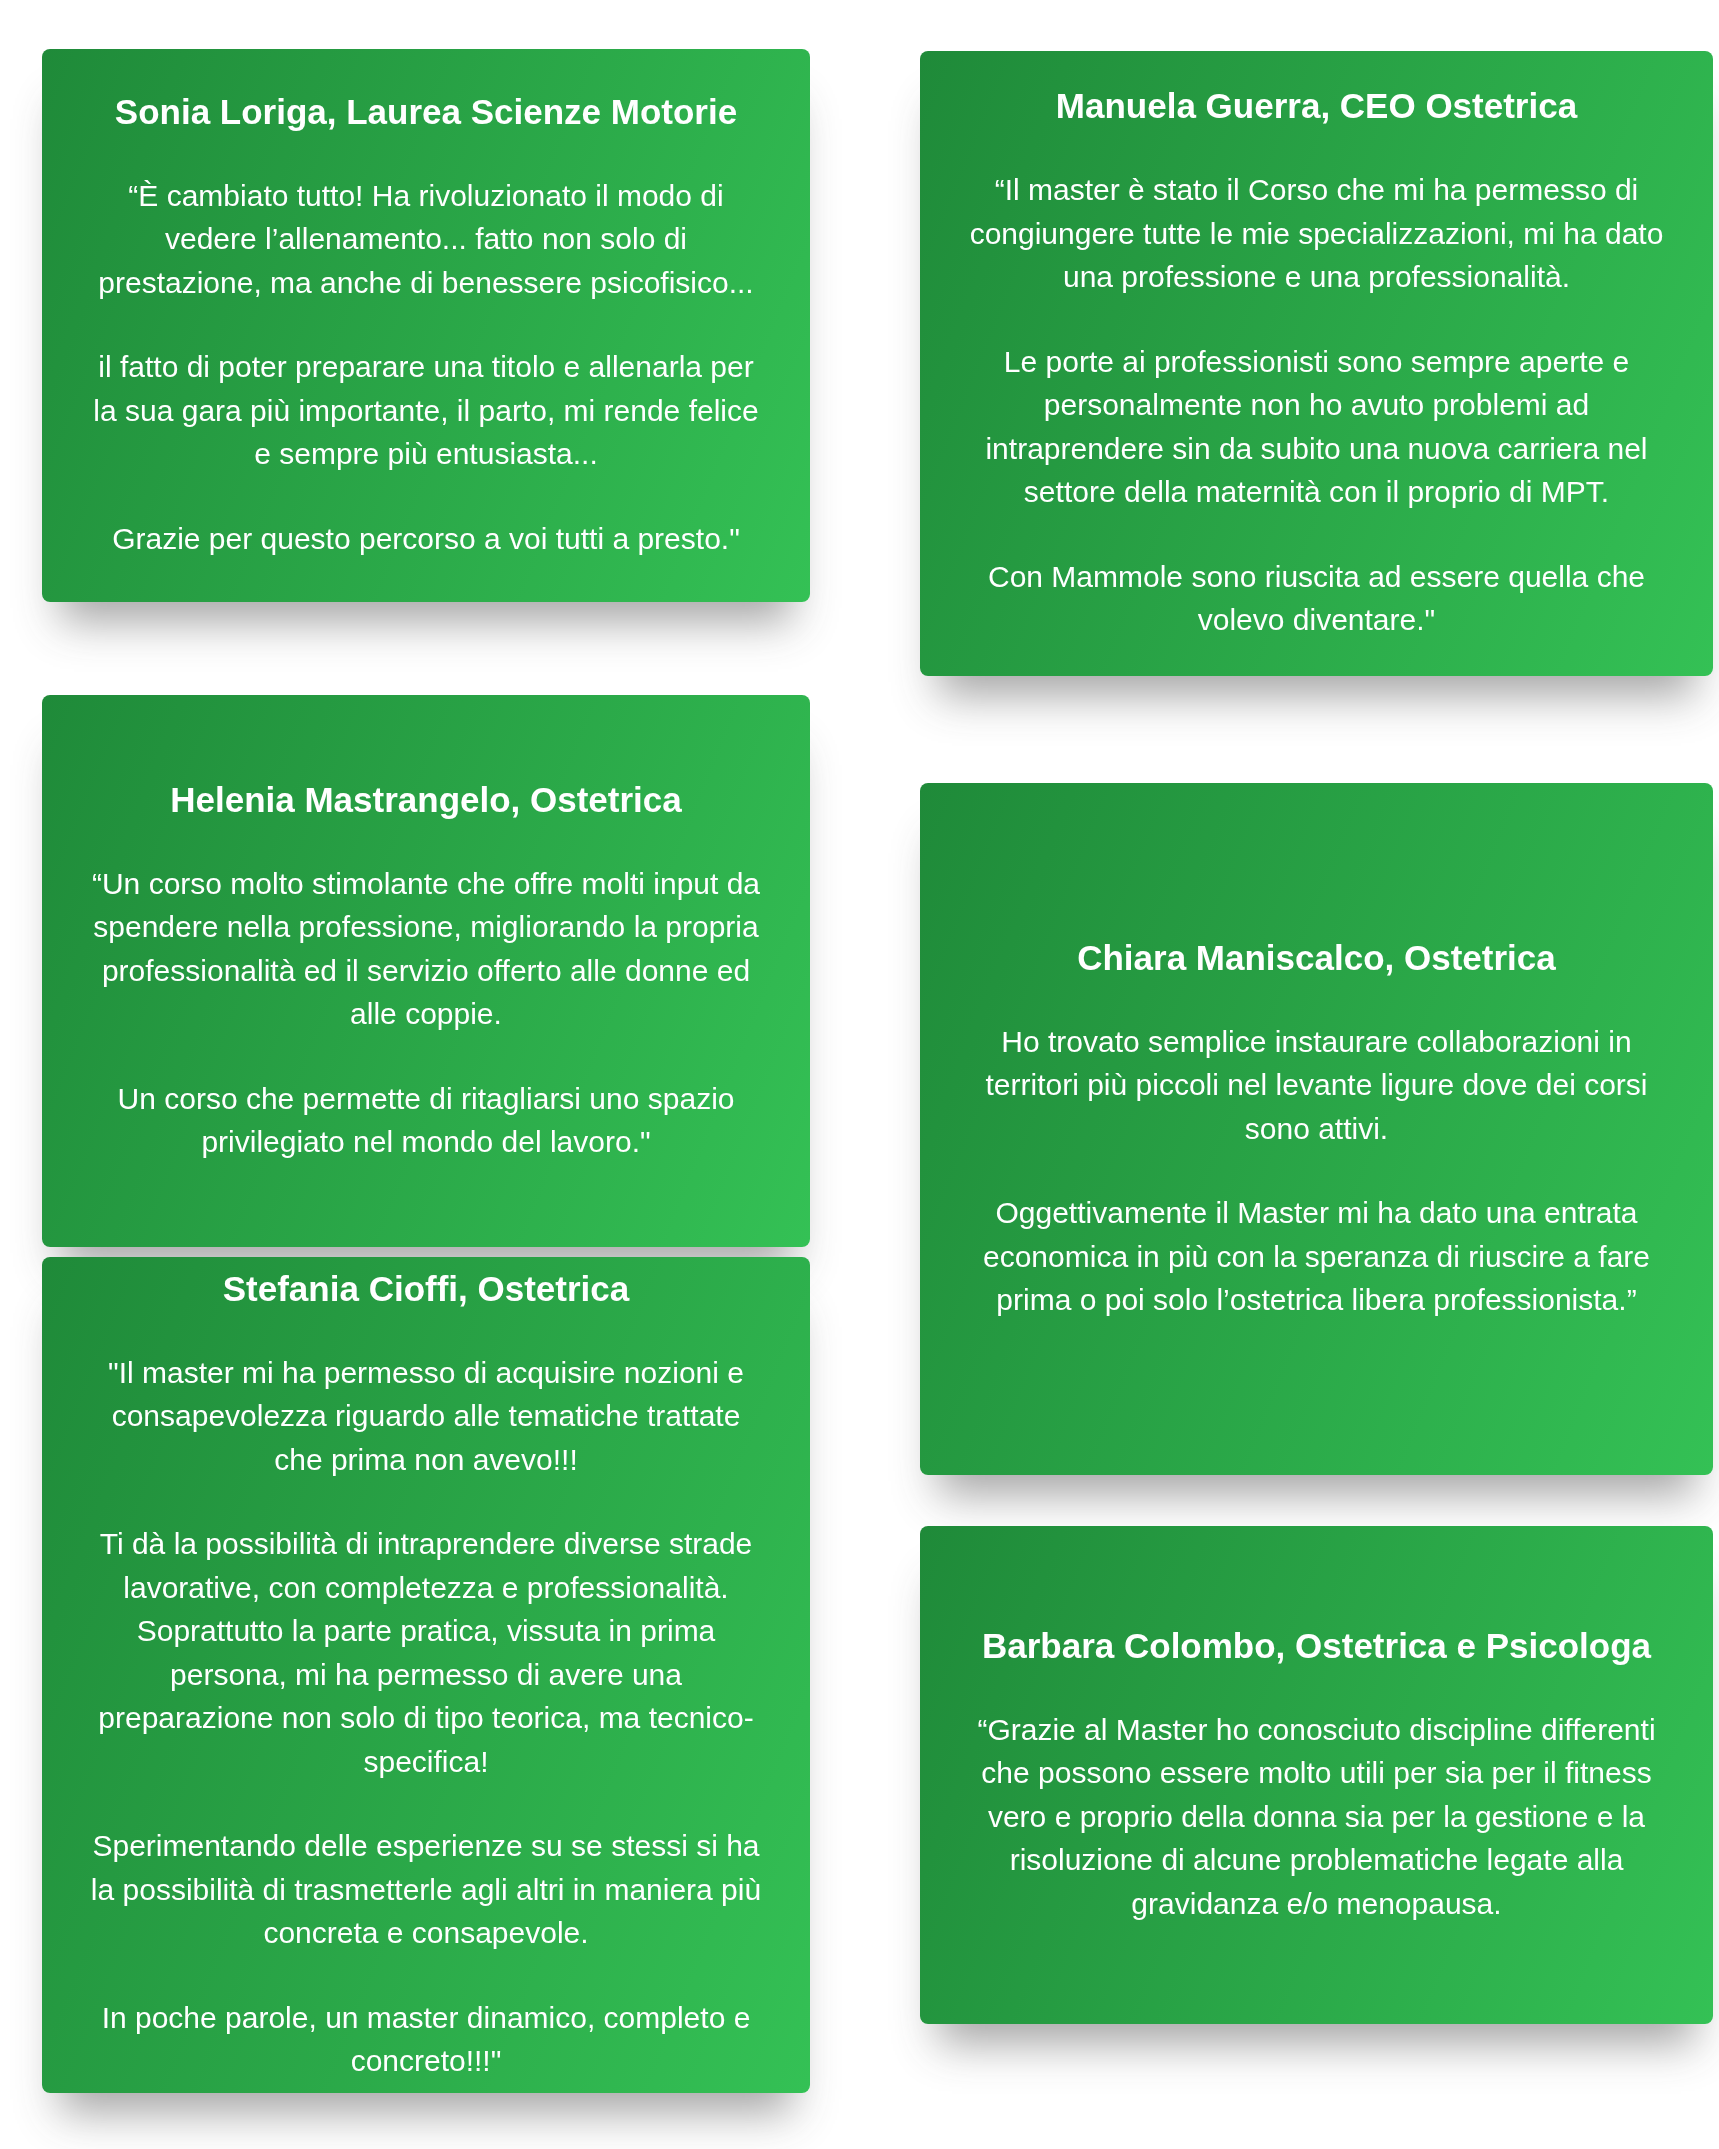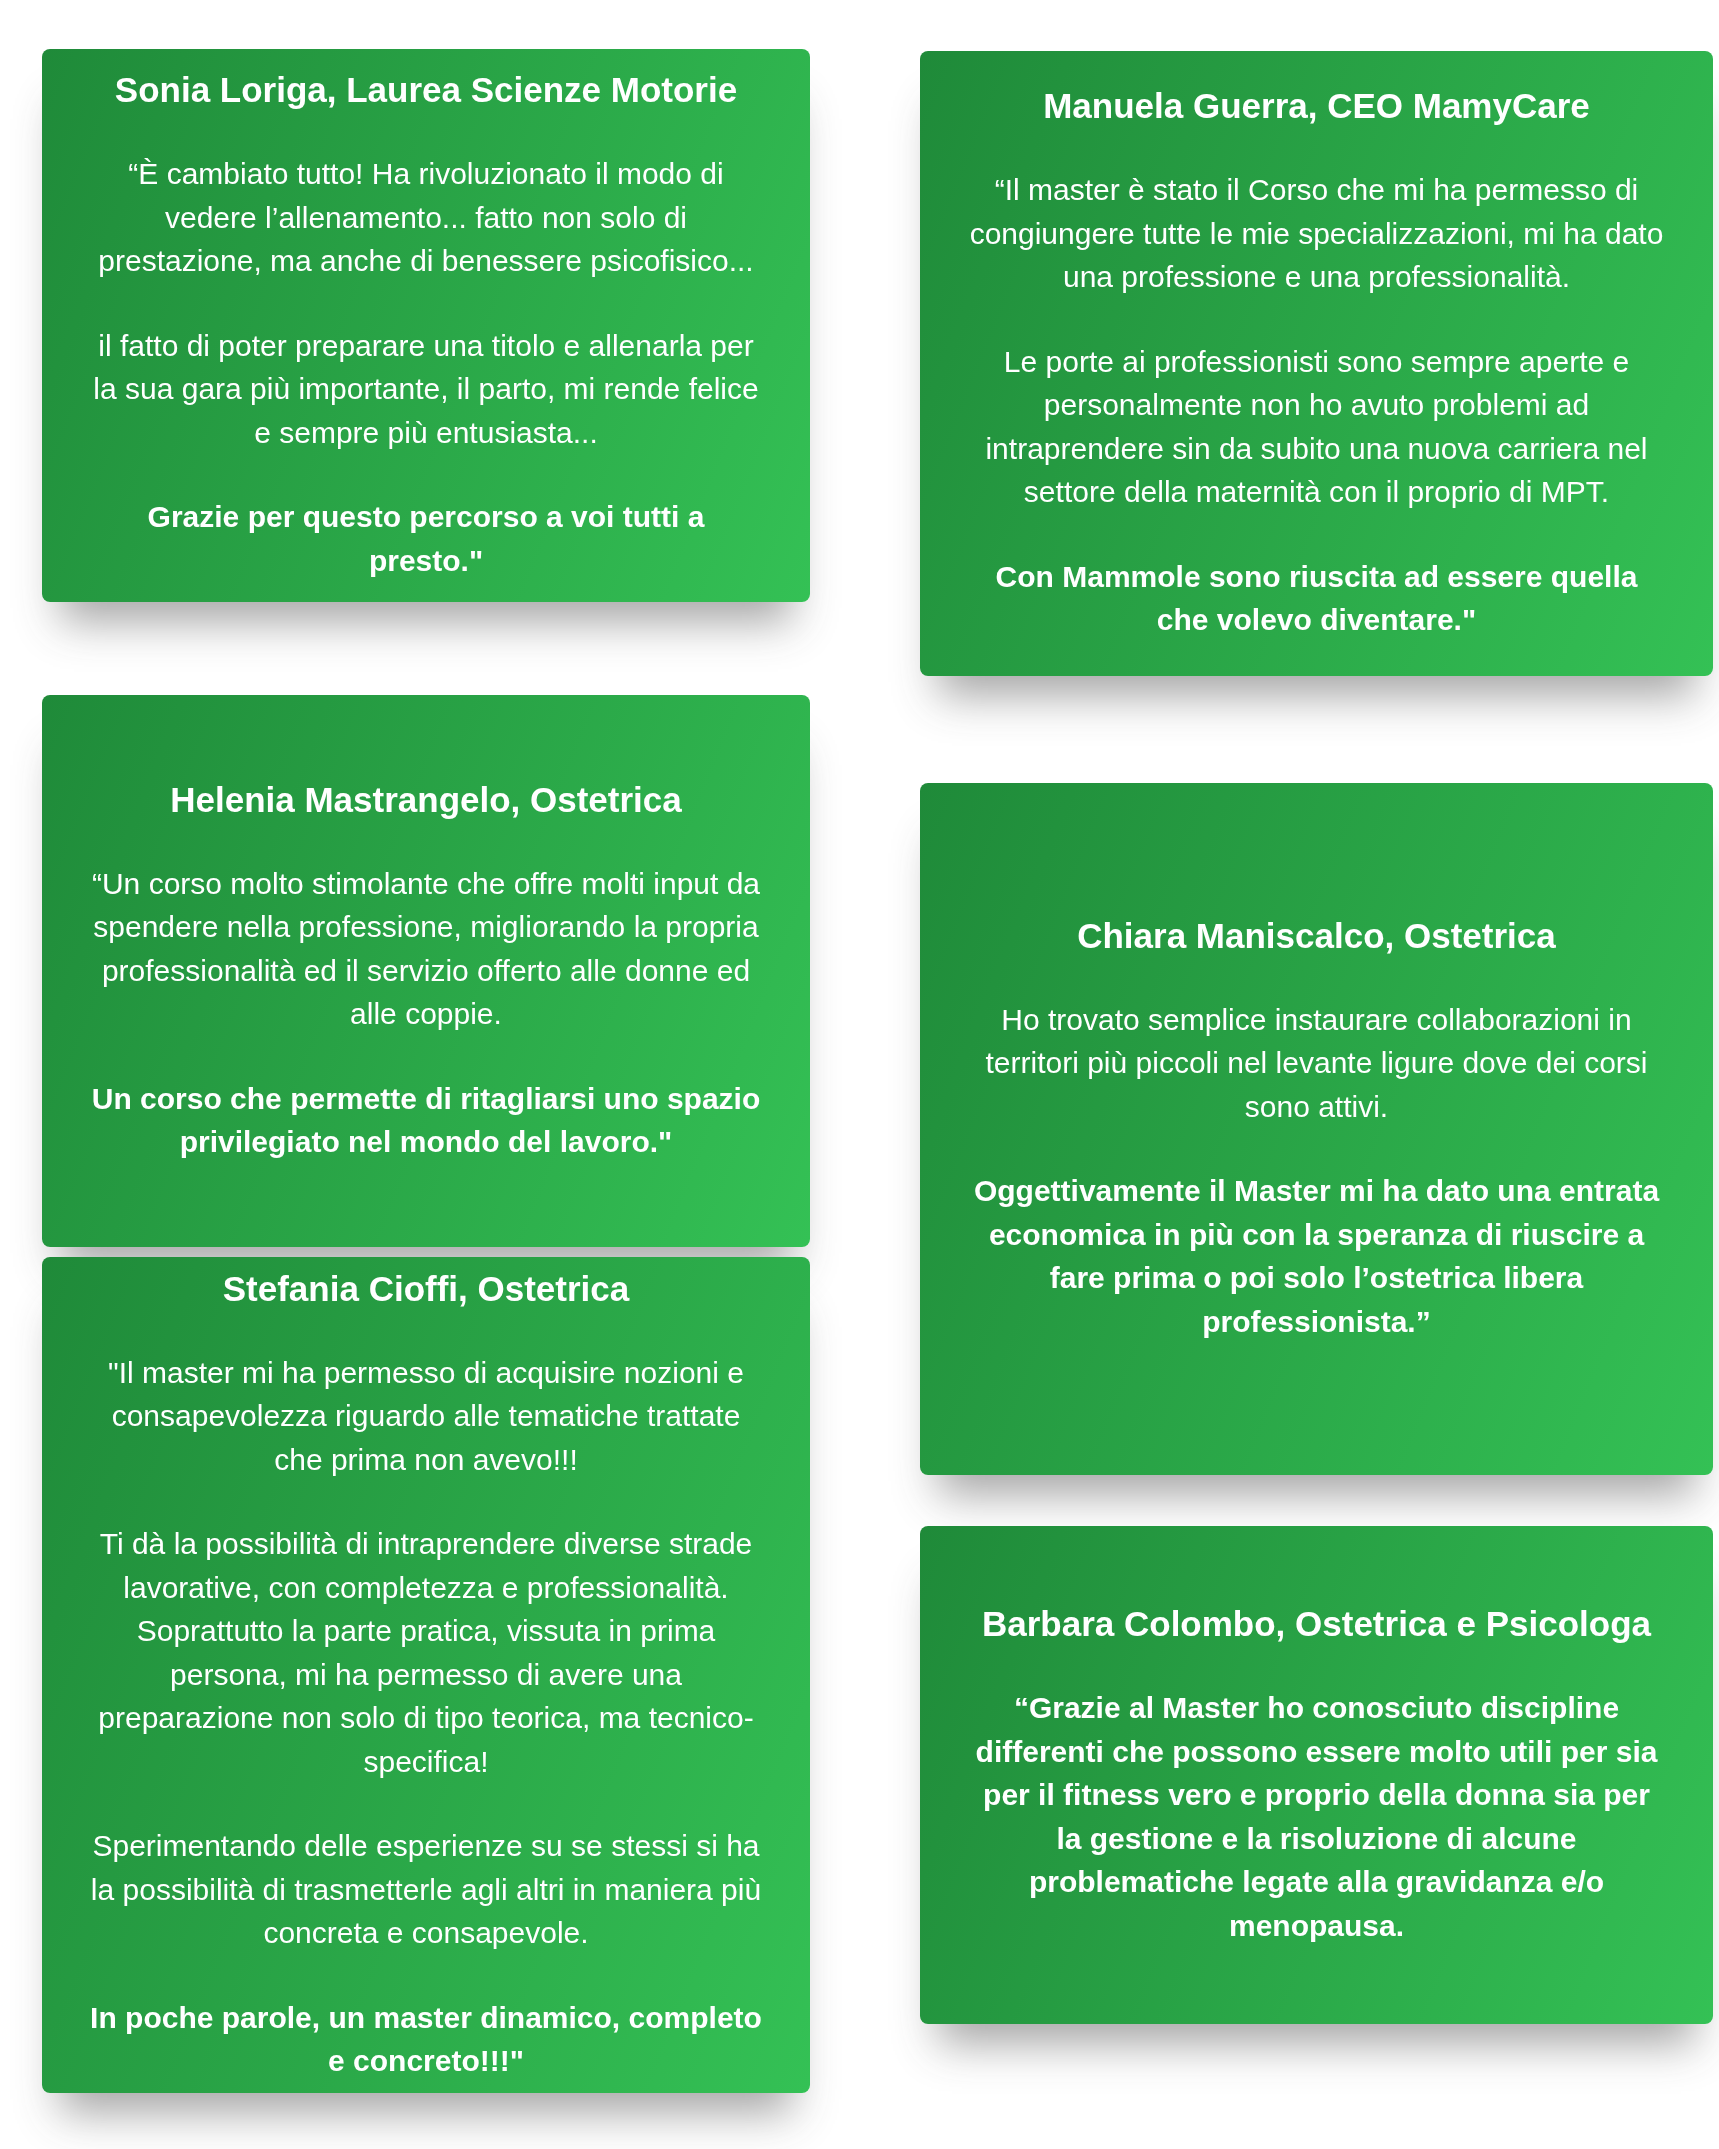--- a/index.html
+++ b/index.html
@@ -33,21 +33,21 @@
     font-weight: 700;
     line-height: 1.2;
     margin: 0 0 41px 0;
   }
   .card p {
     font-size: 30px;
     font-weight: 400;
     line-height: 1.45;
     margin: 0 0 41px 0;
   }
-  .card p:last-child { margin-bottom: 0; font-weight: bold; }
+  .card p:last-child { margin-bottom: 0; }
 
   .card-1 { left: 42px;   top: 49px;   width: 768px; height: 553px; }
   .card-2 { left: 42px;   top: 695px;  width: 768px; height: 552px; }
   .card-3 { left: 42px;   top: 1257px; width: 768px; height: 836px; }
   .card-4 { left: 920px; top: 51px;   width: 793px; height: 625px; }
   .card-5 { left: 920px; top: 783px;  width: 793px; height: 692px; }
   .card-6 { left: 920px; top: 1526px; width: 793px; height: 498px; }
 </style>
 </head>
 <body style="background: rgb(255, 255, 255);">
@@ -69,21 +69,21 @@
 
   <section class="card card-3">
     <h2>Stefania Cioffi, Ostetrica</h2>
     <p>"Il master mi ha permesso di acquisire nozioni e consapevolezza riguardo alle tematiche trattate che prima non avevo!!!</p>
     <p>Ti dà la possibilità di intraprendere diverse strade lavorative, con completezza e professionalità. Soprattutto la parte pratica, vissuta in prima persona, mi ha permesso di avere una preparazione non solo di tipo teorica, ma tecnico-specifica!</p>
     <p>Sperimentando delle esperienze su se stessi si ha la possibilità di trasmetterle agli altri in maniera più concreta e consapevole.</p>
     <p>In poche parole, un master dinamico, completo e concreto!!!"</p>
   </section>
 
   <section class="card card-4">
-    <h2>Manuela Guerra, CEO MamyCare</h2>
+    <h2>Manuela Guerra, CEO Ostetrica</h2>
     <p>“Il master è stato il Corso che mi ha permesso di congiungere tutte le mie specializzazioni, mi ha dato una professione e una professionalità.</p>
     <p>Le porte ai professionisti sono sempre aperte e personalmente non ho avuto problemi ad intraprendere sin da subito una nuova carriera nel settore della maternità con il proprio di MPT.</p>
     <p>Con Mammole sono riuscita ad essere quella che volevo diventare."</p>
   </section>
 
   <section class="card card-5">
     <h2>Chiara Maniscalco, Ostetrica</h2>
     <p>Ho trovato semplice instaurare collaborazioni in territori più piccoli nel levante ligure dove dei corsi sono attivi.</p>
     <p>Oggettivamente il Master mi ha dato una entrata economica in più con la speranza di riuscire a fare prima o poi solo l’ostetrica libera professionista.”</p>
   </section>

